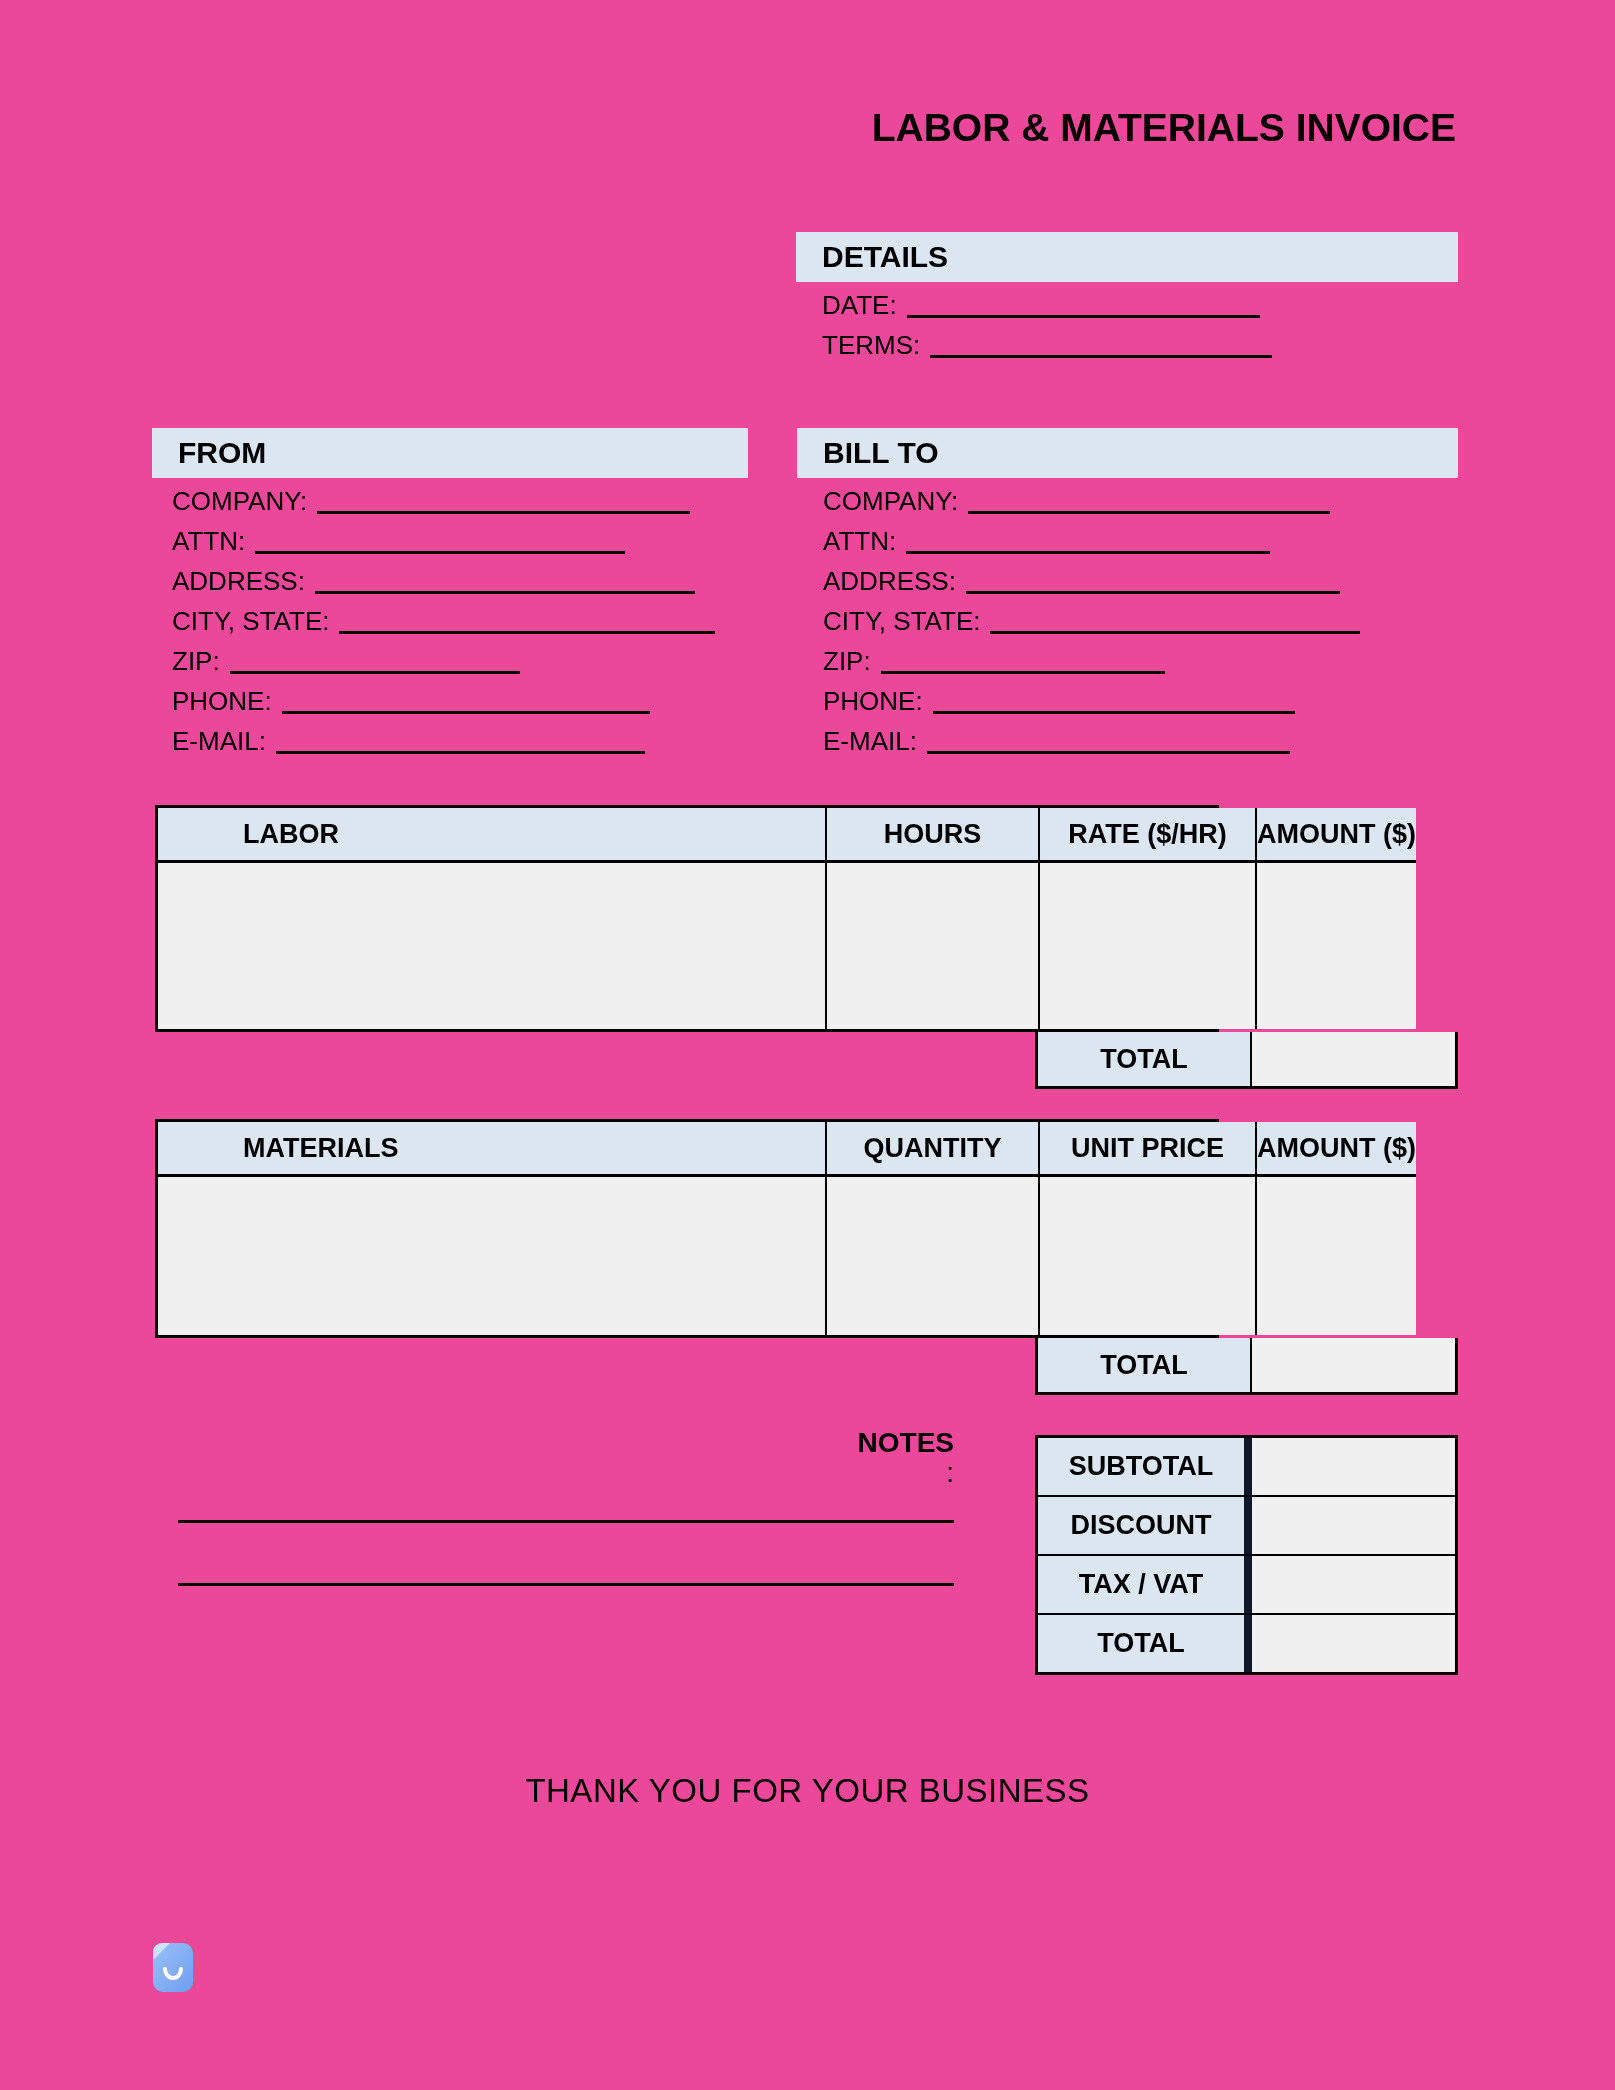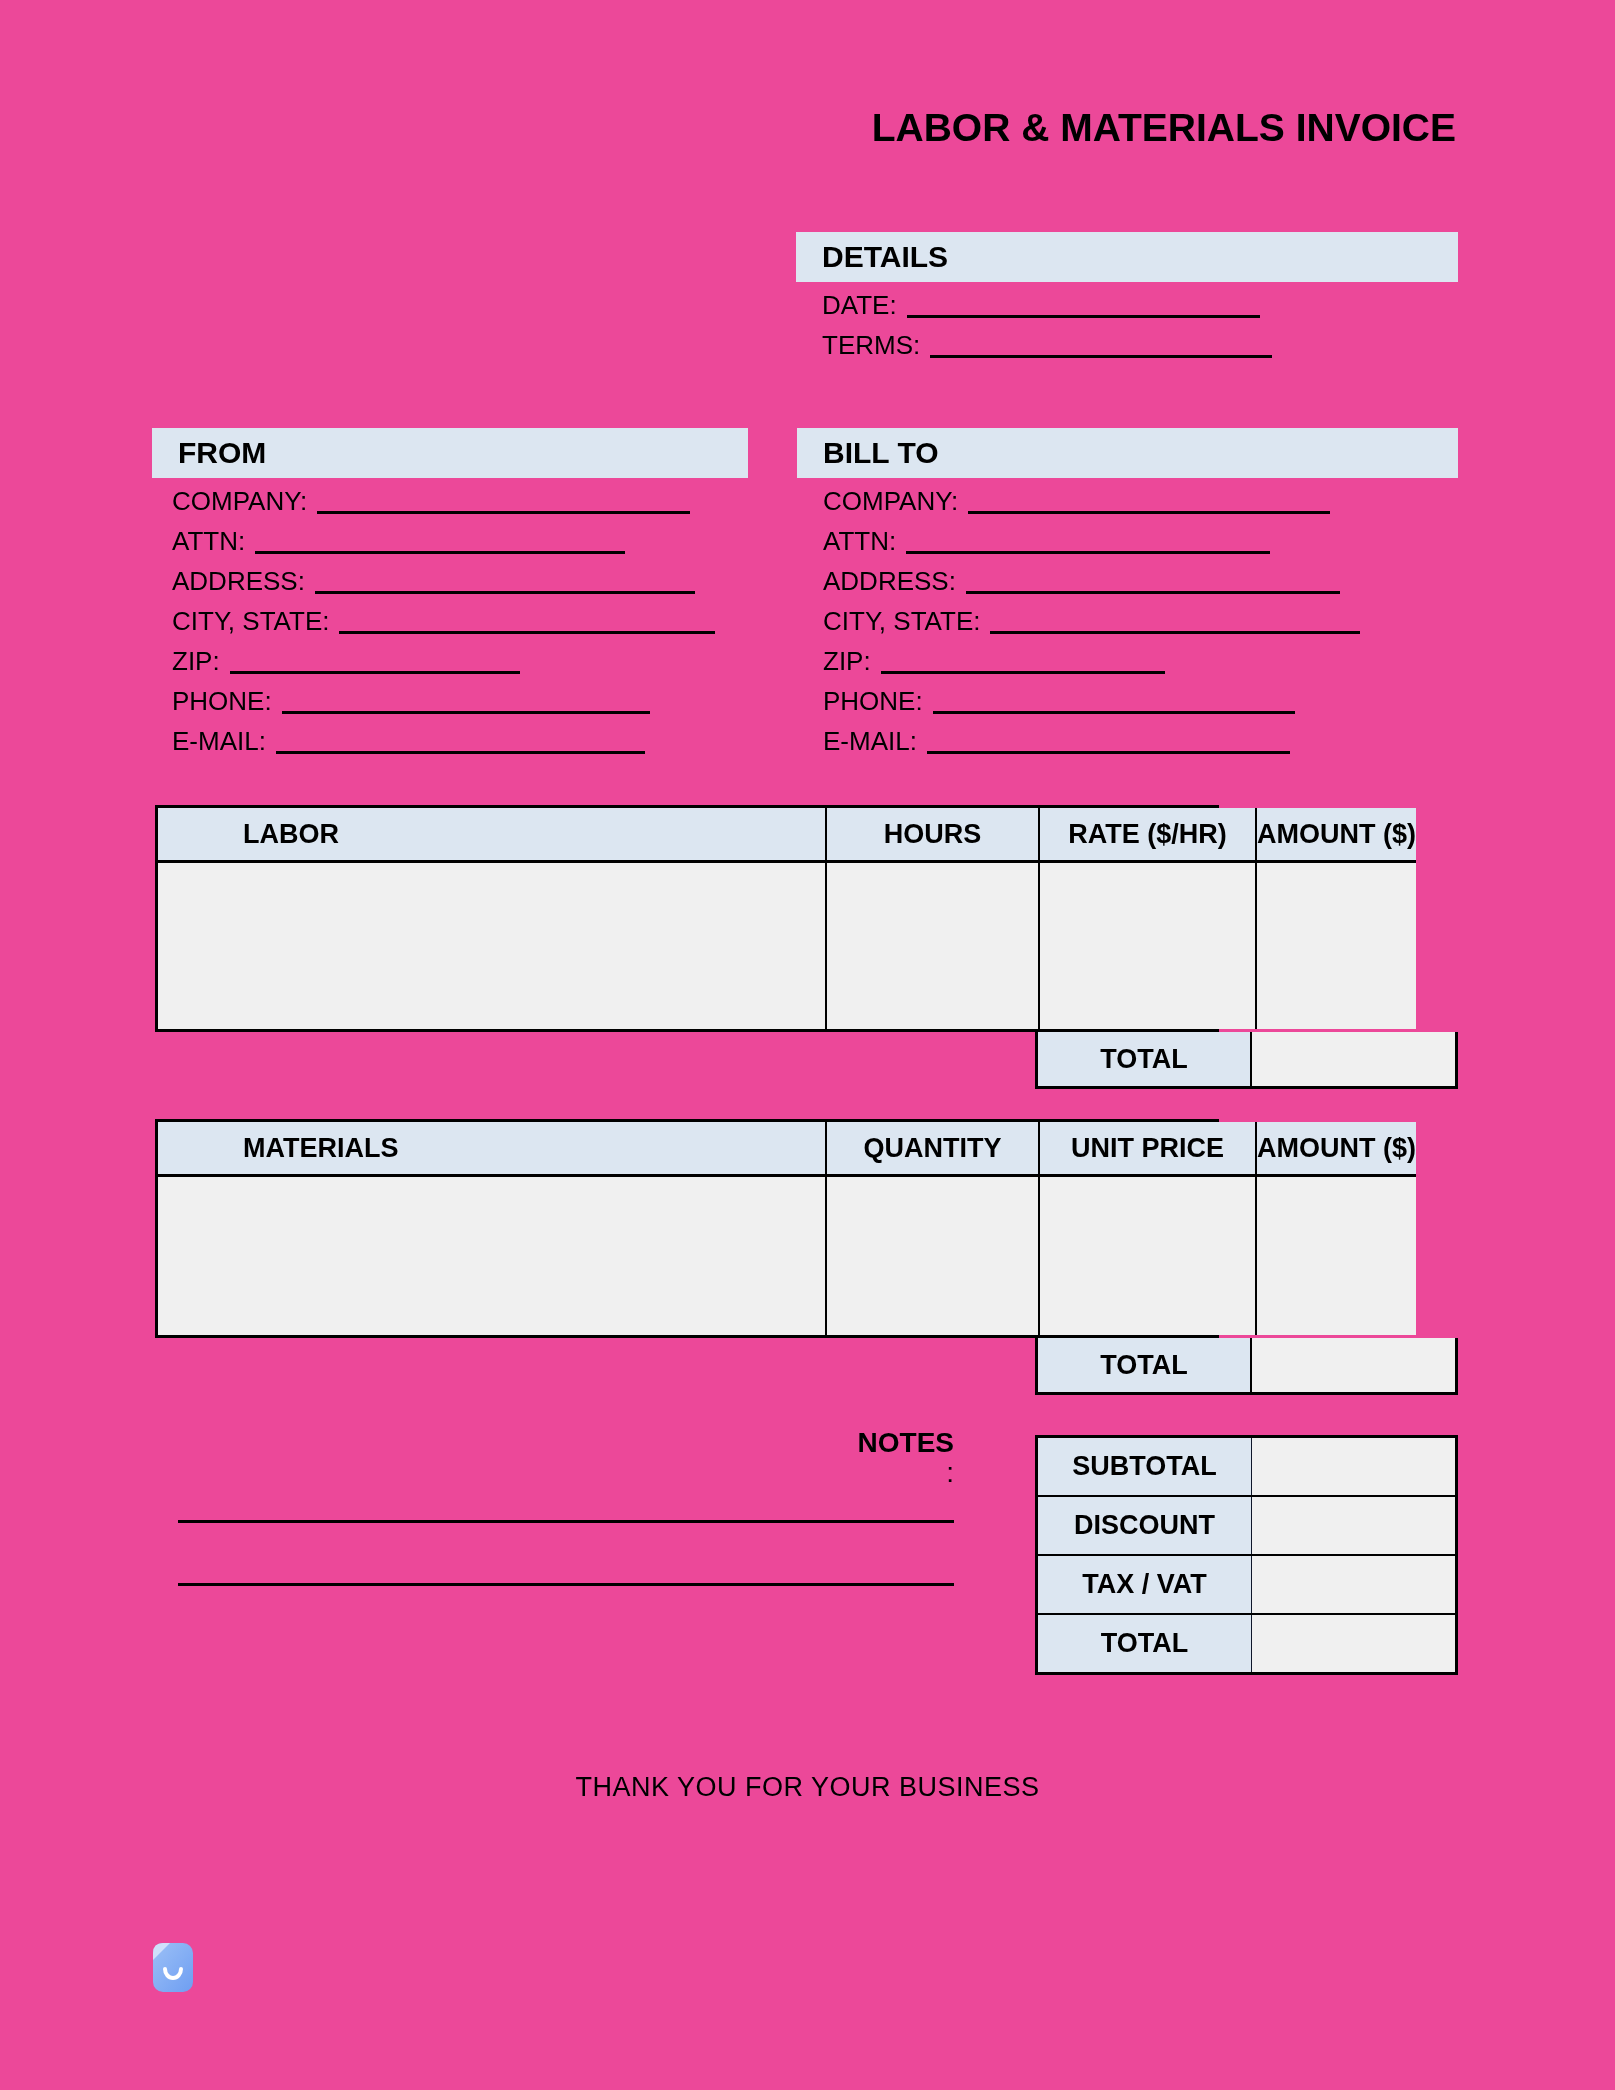--- a/index.html
+++ b/index.html
@@ -64,29 +64,29 @@
   .notes-ln1 { flex:1; border-bottom:3px solid #000; margin-left:14px; margin-bottom:2px; height:0; }
   .nline { border-bottom:3px solid #000; margin-top:60px; height:0; }
   
   .summary {
     position:absolute; left:1035px; top:1435px; width:423px;
     border:3px solid #000; box-sizing:border-box;
   }
   .srow { display:flex; height:57px; border-top:2px solid #000; }
   .srow.first { border-top:none; }
   .slabel {
-    width:214px; background:#dce6f1; border-right:1px solid #0f172a;
+    width:214px; background:#dce6f1; border-right:8px solid #0f172a;
     display:flex; align-items:center; justify-content:center;
     font-weight:bold; font-size:27px; box-sizing:border-box; white-space:nowrap;
   }
   .svalue { flex:1; background:#f0f0f0; }
   
   .thanks {
     position:absolute; top:1772px; left:0; width:100%; text-align:center;
-    font-size:27px; letter-spacing:0.5px;
+    font-size:33px; letter-spacing:0.5px;
   }
   .logo { position:absolute; left:153px; top:1943px; width:40px; height:49px; }
 </style>
 </head>
 <body>
 
 <div class="page">
 
   <div class="title">LABOR &amp; MATERIALS INVOICE</div>
 

